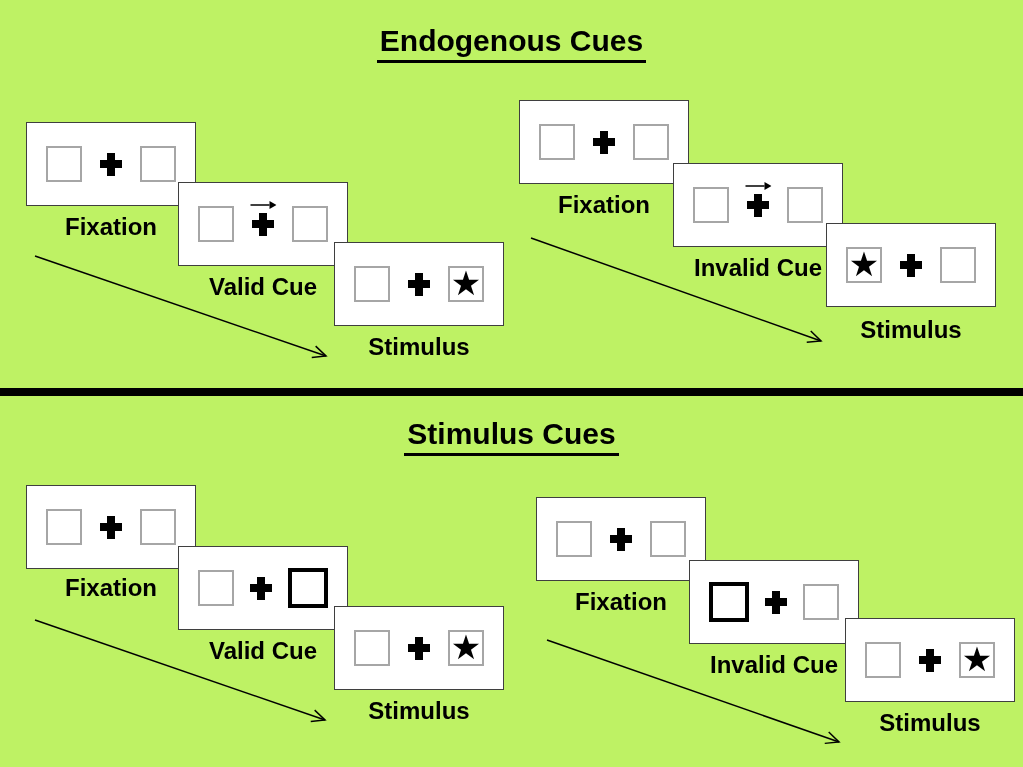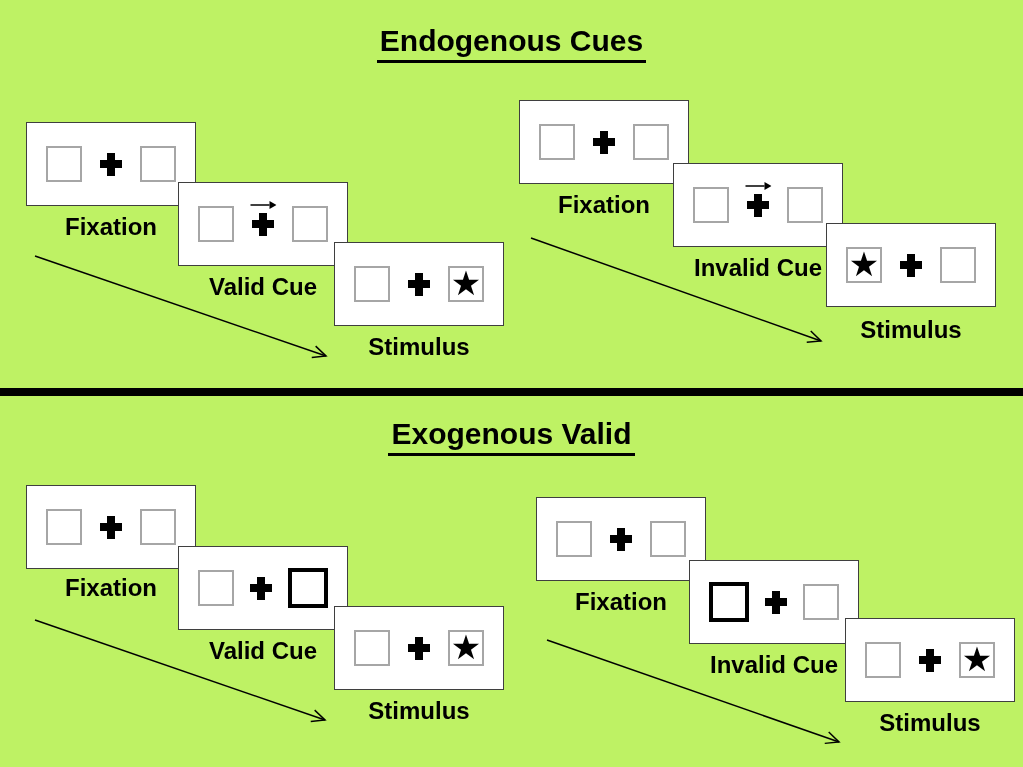--- a/index.html
+++ b/index.html
@@ -41,21 +41,21 @@
 </style>
 </head>
 <body>
 
 <div class="canvas">
 
   <div class="title-row" style="top:24px;">
     <span class="title-text">Endogenous Cues</span>
   </div>
   <div class="title-row" style="top:417px;">
-    <span class="title-text">Exogenous Valid</span>
+    <span class="title-text">Stimulus Cues</span>
   </div>
 
   <div class="divider"></div>
 
   <svg class="overlay" width="1023" height="767">
     <defs>
       <marker id="ah" markerUnits="userSpaceOnUse" markerWidth="18" markerHeight="16" refX="15" refY="8" orient="auto">
         <path d="M2,2 L15,8 L2,14" fill="none" stroke="#000" stroke-width="1.5"></path>
       </marker>
     </defs>

